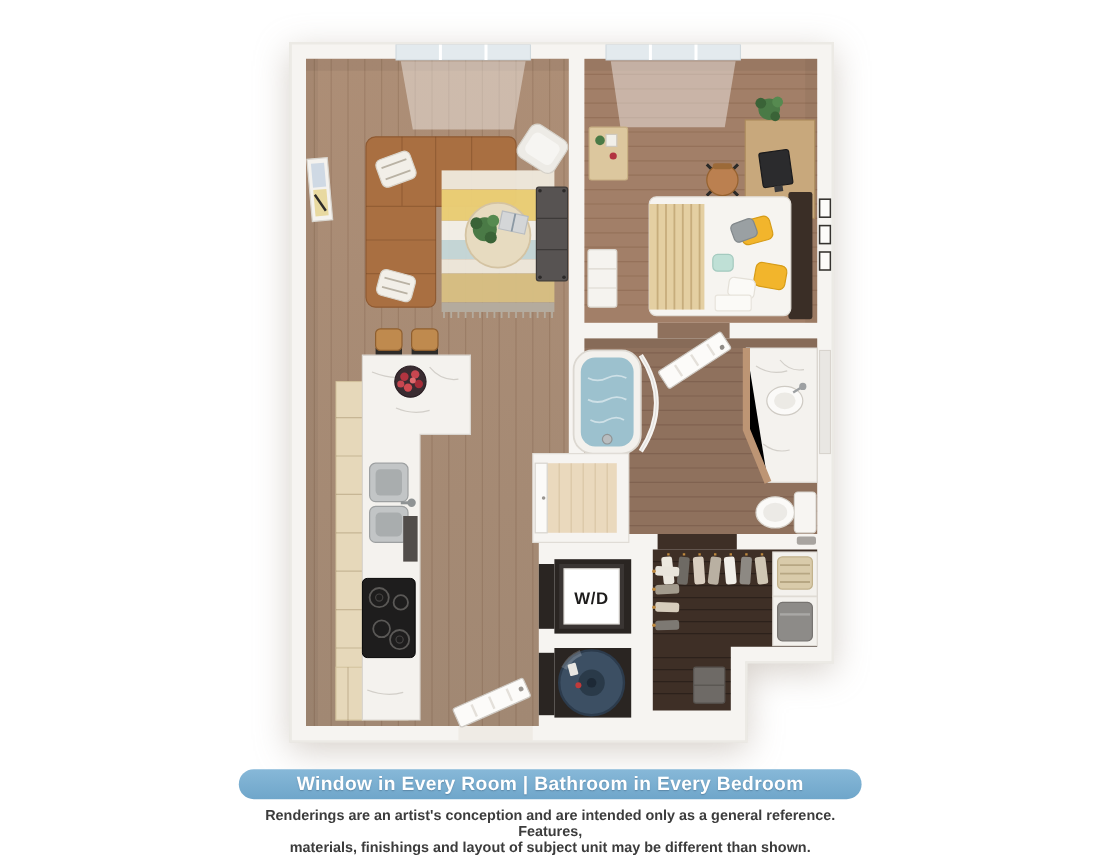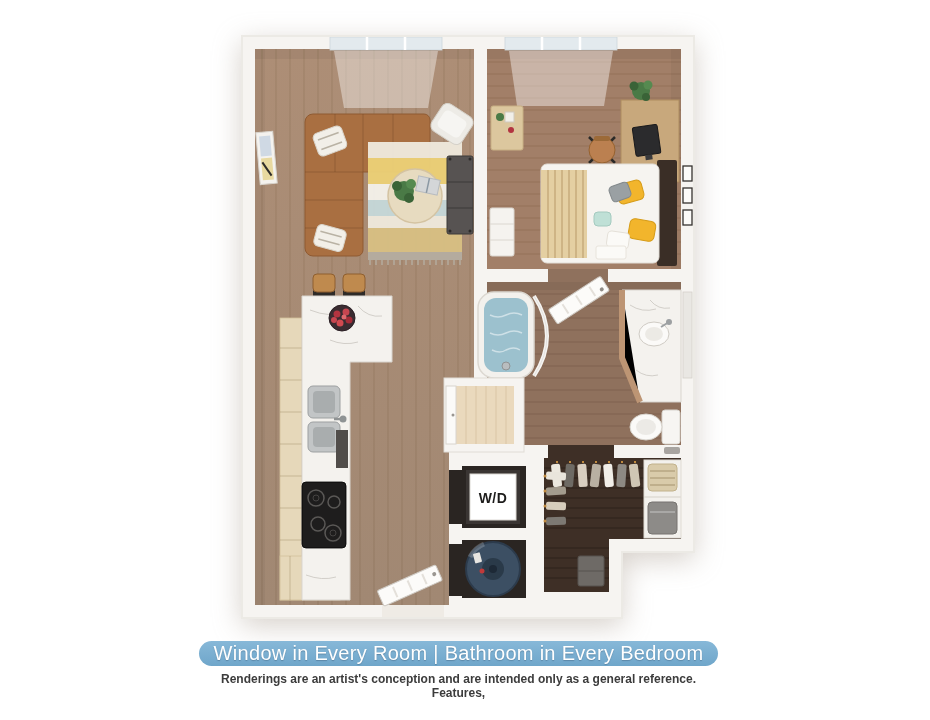--- a/index.html
+++ b/index.html
@@ -3,21 +3,21 @@
 <meta charset="utf-8">
 <style>
   html,body{margin:0;padding:0;background:#ffffff;}
   body{width:930px;height:720px;position:relative;overflow:hidden;
        font-family:"Liberation Sans", sans-serif;}
   .plan-wrap{position:absolute;left:0;top:0;width:838px;height:640px;}
   .plan-wrap svg{filter:drop-shadow(0 7px 14px rgba(150,135,118,0.38));}
   .banner{position:absolute;left:199px;top:641px;width:519px;height:25px;
           border-radius:13px;background:linear-gradient(#87b8d8,#6fa6ca);
           display:flex;align-items:center;justify-content:center;}
-  .banner span{color:#ffffff;font-weight:normal;font-size:20px;letter-spacing:.3px;
+  .banner span{color:#ffffff;font-weight:bold;font-size:16px;letter-spacing:.3px;
           text-shadow:0 1px 1px rgba(70,105,135,.55);white-space:nowrap;}
   .disclaimer{position:absolute;left:199px;top:673px;width:519px;
           text-align:center;color:#3c3c3c;font-size:12px;line-height:13.5px;
           font-weight:bold;}
 </style>
 </head>
 <body>
 
 <div class="plan-wrap">
 <svg width="930" height="640" viewBox="0 0 930 640" xmlns="http://www.w3.org/2000/svg">
@@ -399,13 +399,14 @@
   <path d="M242,36 L694,36 L694,552 L622,552 L622,618 L242,618 Z" fill="none" stroke="#eceae5" stroke-width="2"></path>
 </svg>
 </div>
 
 <div class="banner">
   <span>Window in Every Room | Bathroom in Every Bedroom</span>
 </div>
 
 <div class="disclaimer">
   <div>Renderings are an artist's conception and are intended only as a general reference. Features,</div>
+  <div>materials, finishings and layout of subject unit may be different than shown.</div>
 </div>
 
 </body></html>

